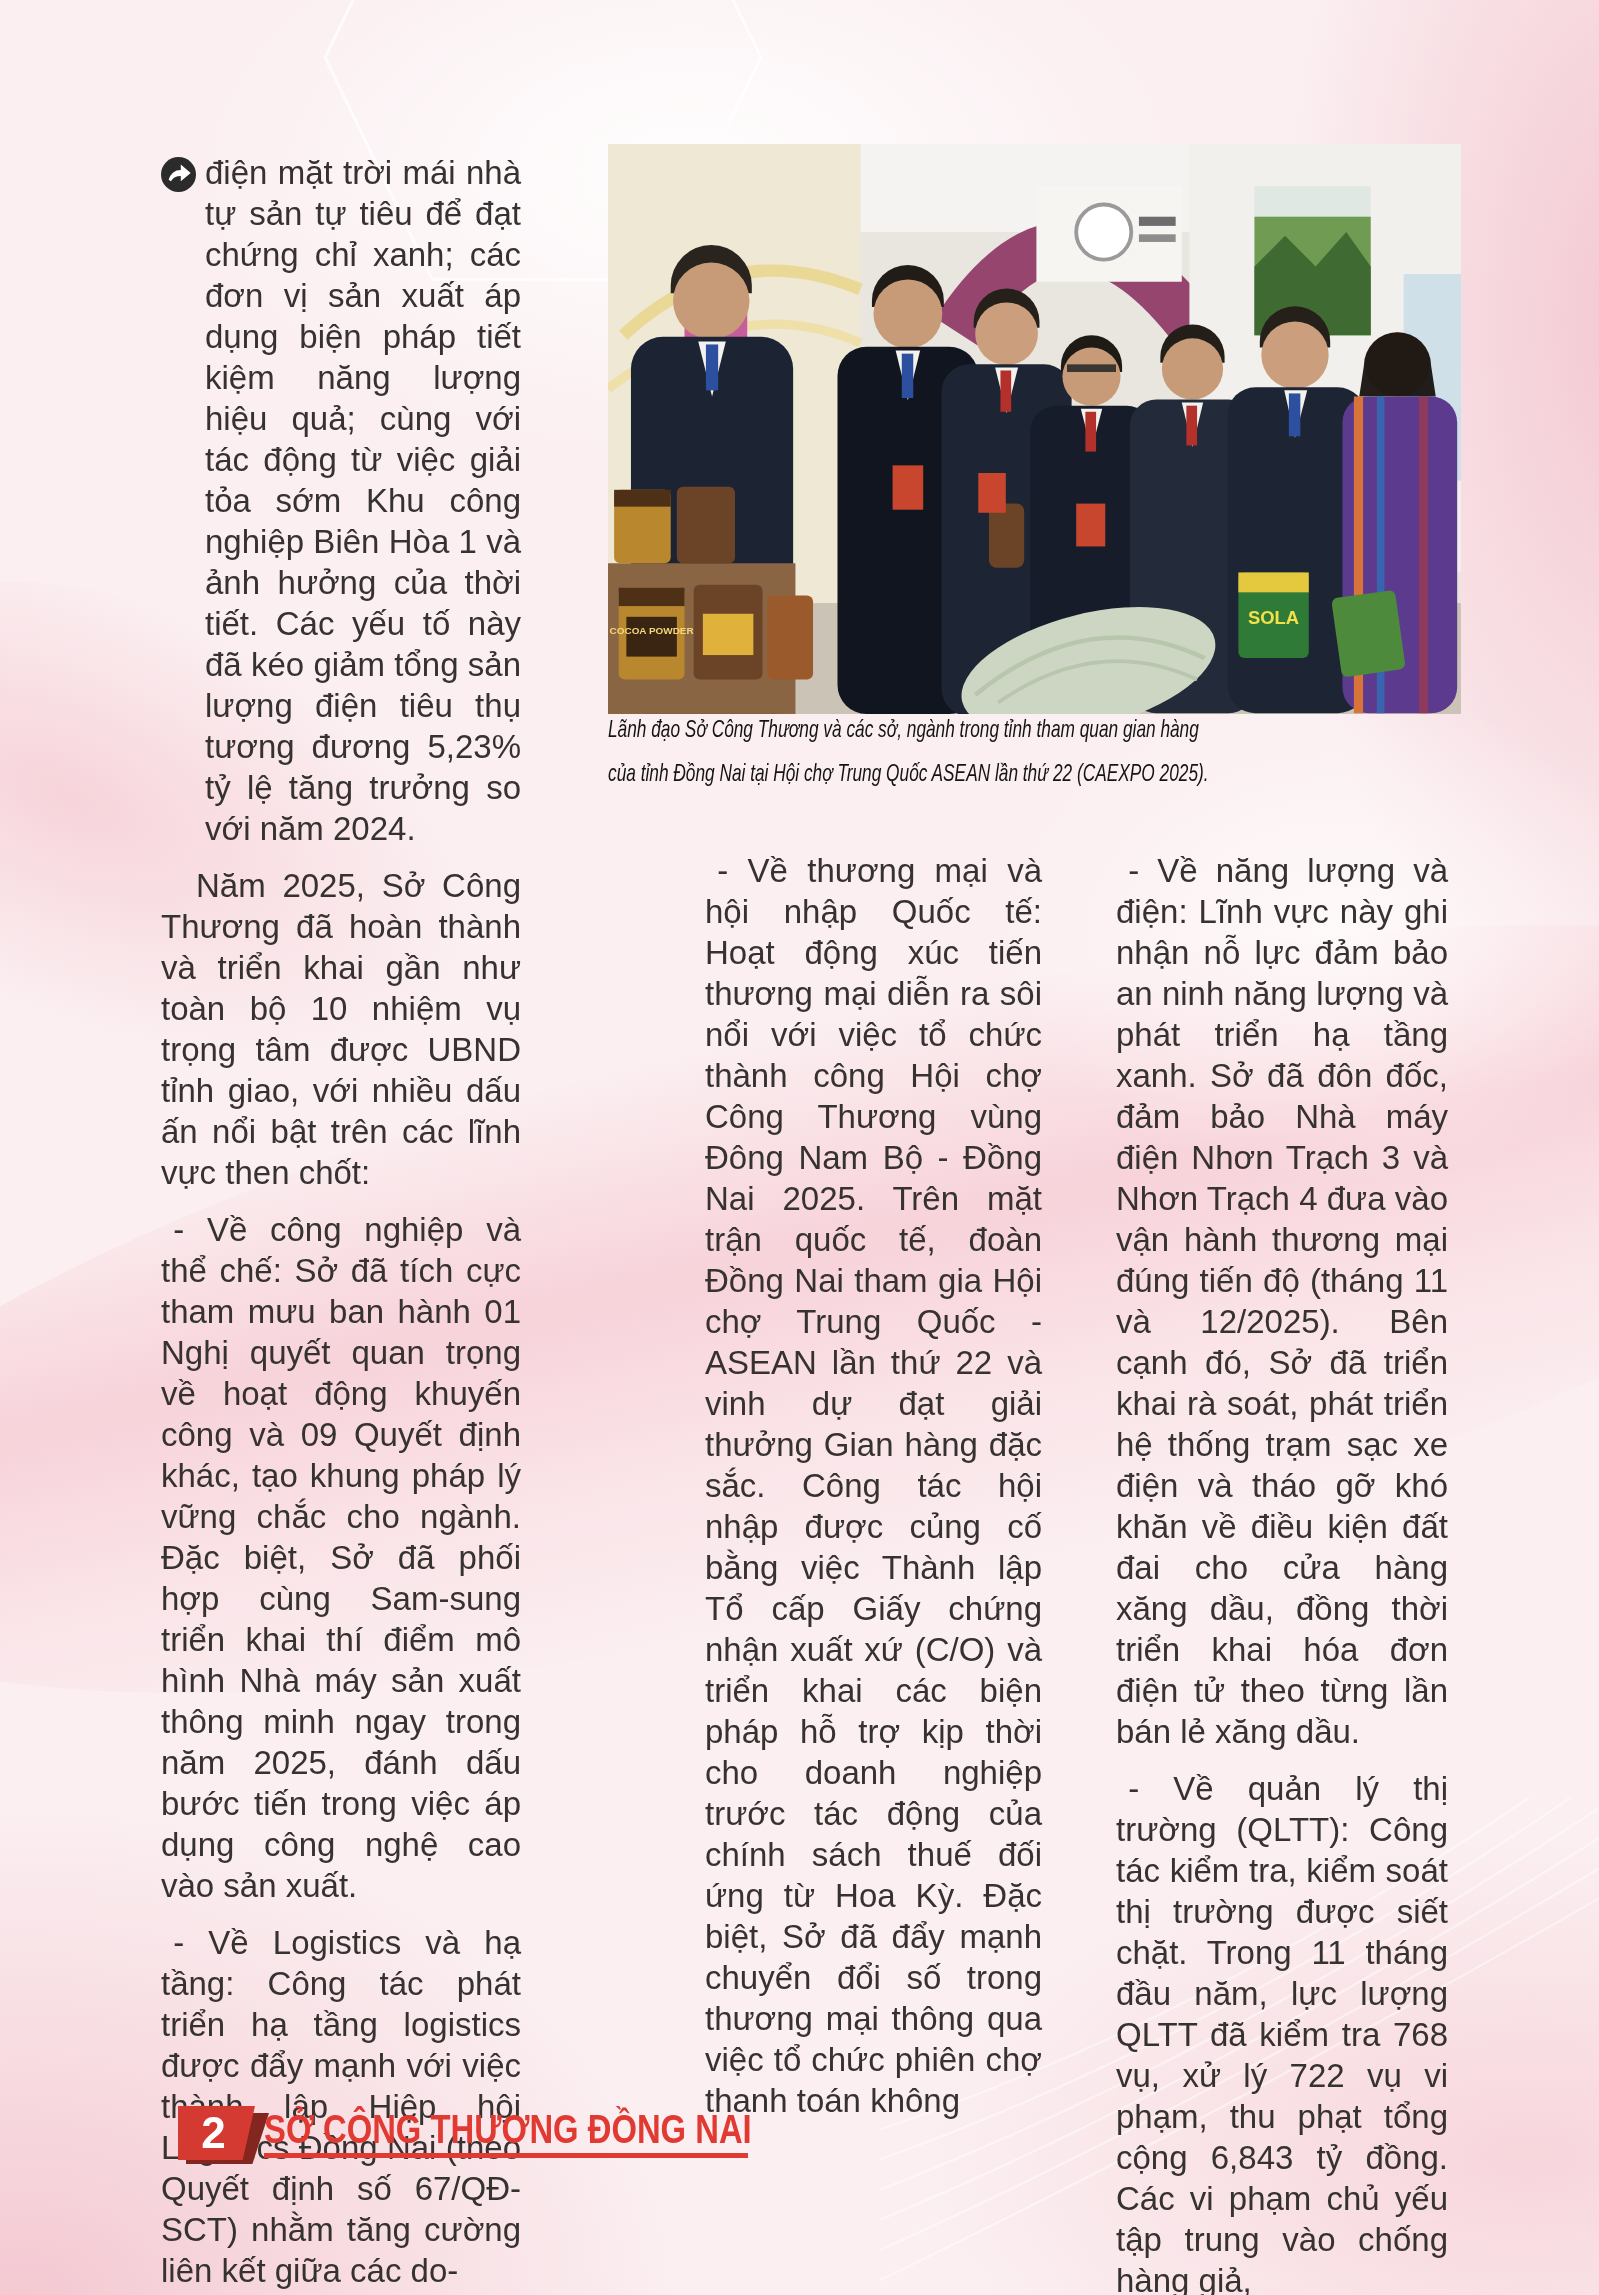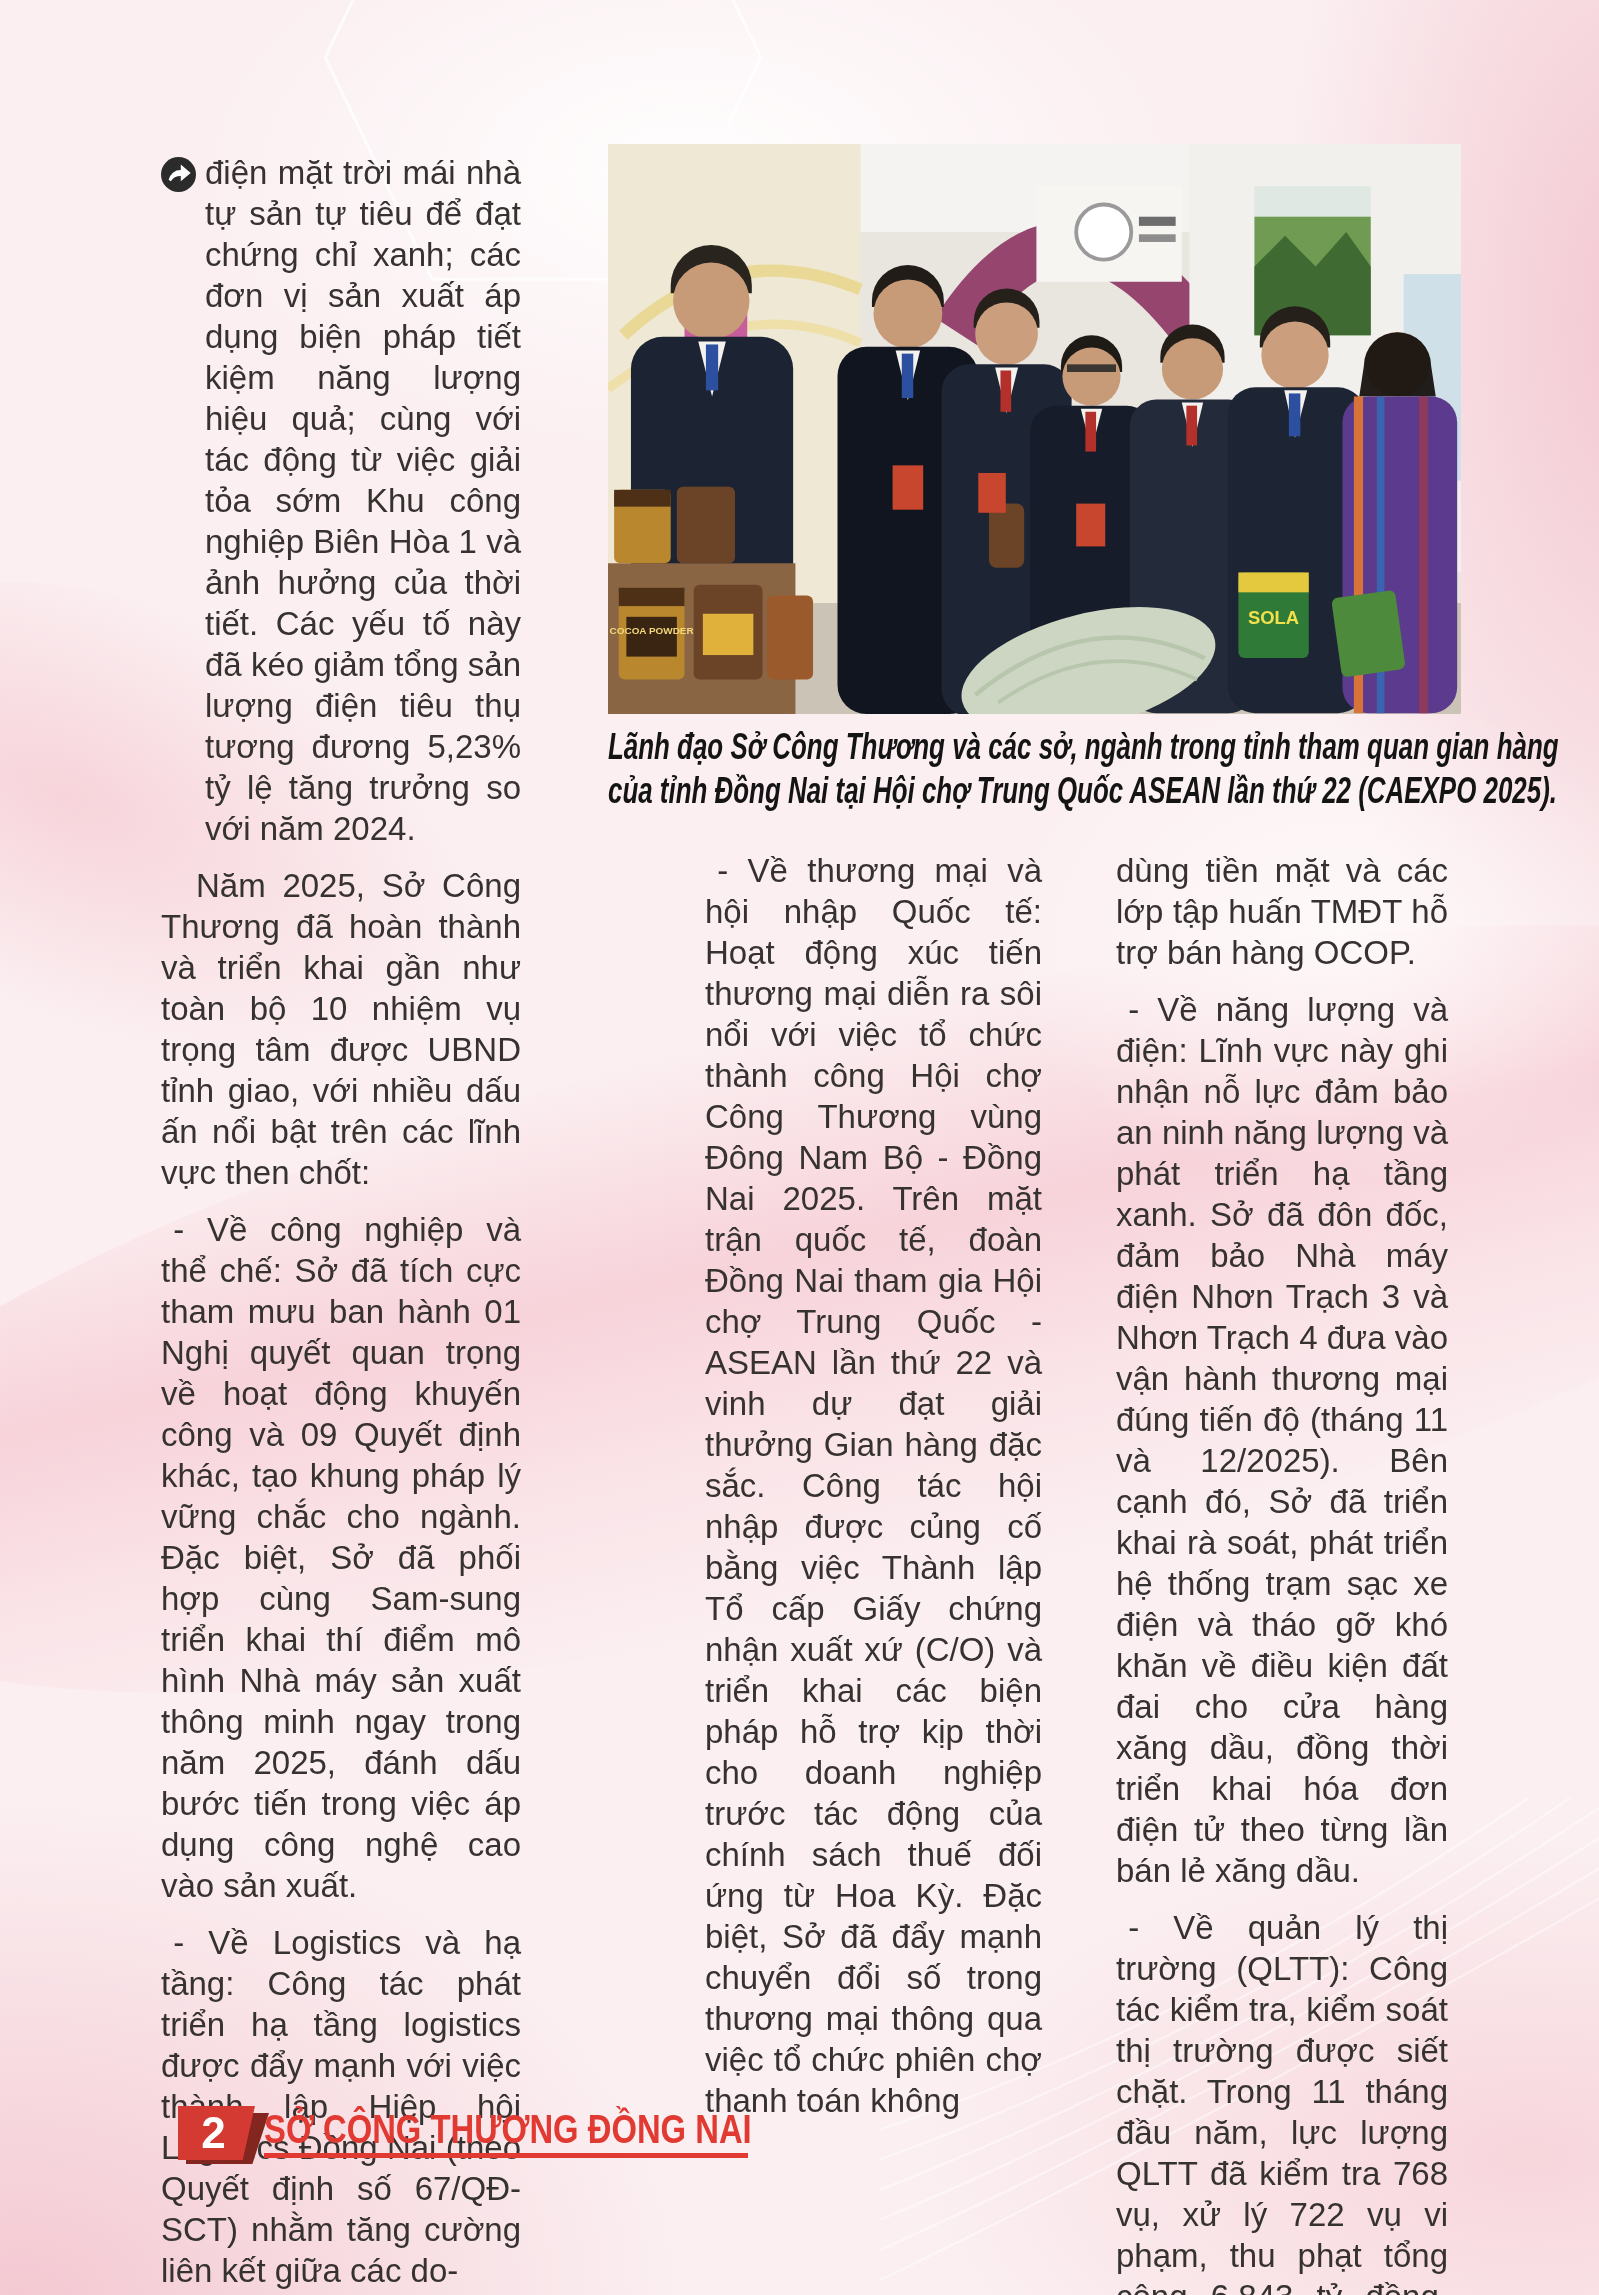--- a/index.html
+++ b/index.html
@@ -42,23 +42,23 @@
   #col2{left:689px;top:834px;width:369px;}
   #col3{left:1100px;top:834px;width:364px;}
   .p-arrow{padding-left:44px;position:relative;}
   .arrow-wrap{position:absolute;left:0;top:4.6px;width:35px;height:35px;display:block;}
   .p-bullet{text-indent:38px;font-style:italic;}
   .p-bullet .dot{color:var(--accent-red);font-style:normal;font-size:31px;}
   .p-indent{text-indent:35px;}
   .p-dash{text-indent:12.2px;}
 
   .photo-frame{position:absolute;left:608px;top:144px;width:853px;height:570px;overflow:hidden;}
-  .caption{position:absolute;left:608px;top:725px;width:853px;
-    font-weight:bold;font-style:italic;color:var(--caption-color);
-    font-size:36px;line-height:44px;}
+  .caption{position:absolute;left:608px;top:707px;width:853px;
+    font-weight:normal;font-style:italic;color:var(--caption-color);
+    font-size:24px;line-height:44px;}
   .caption .cap-line{white-space:nowrap;transform:scaleX(.72);transform-origin:0 0;width:1178px;}
 
   .footer-badge-shadow{position:absolute;left:186px;top:2113px;width:83px;height:51px;
     background:var(--badge-shadow);
     clip-path:polygon(0 0,100% 0,80% 100%,0 100%);}
   .footer-badge{position:absolute;left:178px;top:2106px;width:77px;height:54px;
     background:var(--badge-red);
     clip-path:polygon(0 0,100% 0,84% 100%,0 100%);
     display:flex;align-items:center;justify-content:center;}
   .footer-badge .num{color:#fff;font-size:44px;font-weight:bold;transform:translateX(-3.1px);}
@@ -216,21 +216,20 @@
 <div class="caption">
   <div class="cap-line">Lãnh đạo Sở Công Thương và các sở, ngành trong tỉnh tham quan gian hàng</div>
   <div class="cap-line">của tỉnh Đồng Nai tại Hội chợ Trung Quốc ASEAN lần thứ 22 (CAEXPO 2025).</div>
 </div>
 
 <div id="col2" class="article-col">
   <p class="p-dash">- Về thương mại và hội nhập Quốc tế: Hoạt động xúc tiến thương mại diễn ra sôi nổi với việc tổ chức thành công Hội chợ Công Thương vùng Đông Nam Bộ - Đồng Nai 2025. Trên mặt trận quốc tế, đoàn Đồng Nai tham gia Hội chợ Trung Quốc - ASEAN lần thứ 22 và vinh dự đạt giải thưởng Gian hàng đặc sắc. Công tác hội nhập được củng cố bằng việc Thành lập Tổ cấp Giấy chứng nhận xuất xứ (C/O) và triển khai các biện pháp hỗ trợ kịp thời cho doanh nghiệp trước tác động của chính sách thuế đối ứng từ Hoa Kỳ. Đặc biệt, Sở đã đẩy mạnh chuyển đổi số trong thương mại thông qua việc tổ chức phiên chợ thanh toán không</p>
 </div>
 
 <div id="col3" class="article-col">
-  <p>dùng tiền mặt và các lớp tập huấn TMĐT hỗ trợ bán hàng OCOP.</p>
   <p class="p-dash">- Về năng lượng và điện: Lĩnh vực này ghi nhận nỗ lực đảm bảo an ninh năng lượng và phát triển hạ tầng xanh. Sở đã đôn đốc, đảm bảo Nhà máy điện Nhơn Trạch 3 và Nhơn Trạch 4 đưa vào vận hành thương mại đúng tiến độ (tháng 11 và 12/2025). Bên cạnh đó, Sở đã triển khai rà soát, phát triển hệ thống trạm sạc xe điện và tháo gỡ khó khăn về điều kiện đất đai cho cửa hàng xăng dầu, đồng thời triển khai hóa đơn điện tử theo từng lần bán lẻ xăng dầu.</p>
   <p class="p-dash">- Về quản lý thị trường (QLTT): Công tác kiểm tra, kiểm soát thị trường được siết chặt. Trong 11 tháng đầu năm, lực lượng QLTT đã kiểm tra 768 vụ, xử lý 722 vụ vi phạm, thu phạt tổng cộng 6,843 tỷ đồng. Các vi phạm chủ yếu tập trung vào chống hàng giả,</p>
 </div>
 
 <div class="footer-badge-shadow"></div>
 <div class="footer-badge">
   <span class="num">2</span>
 </div>
 <div class="footer-title">SỞ CÔNG THƯƠNG ĐỒNG NAI</div>
 <div class="footer-underline"></div>

